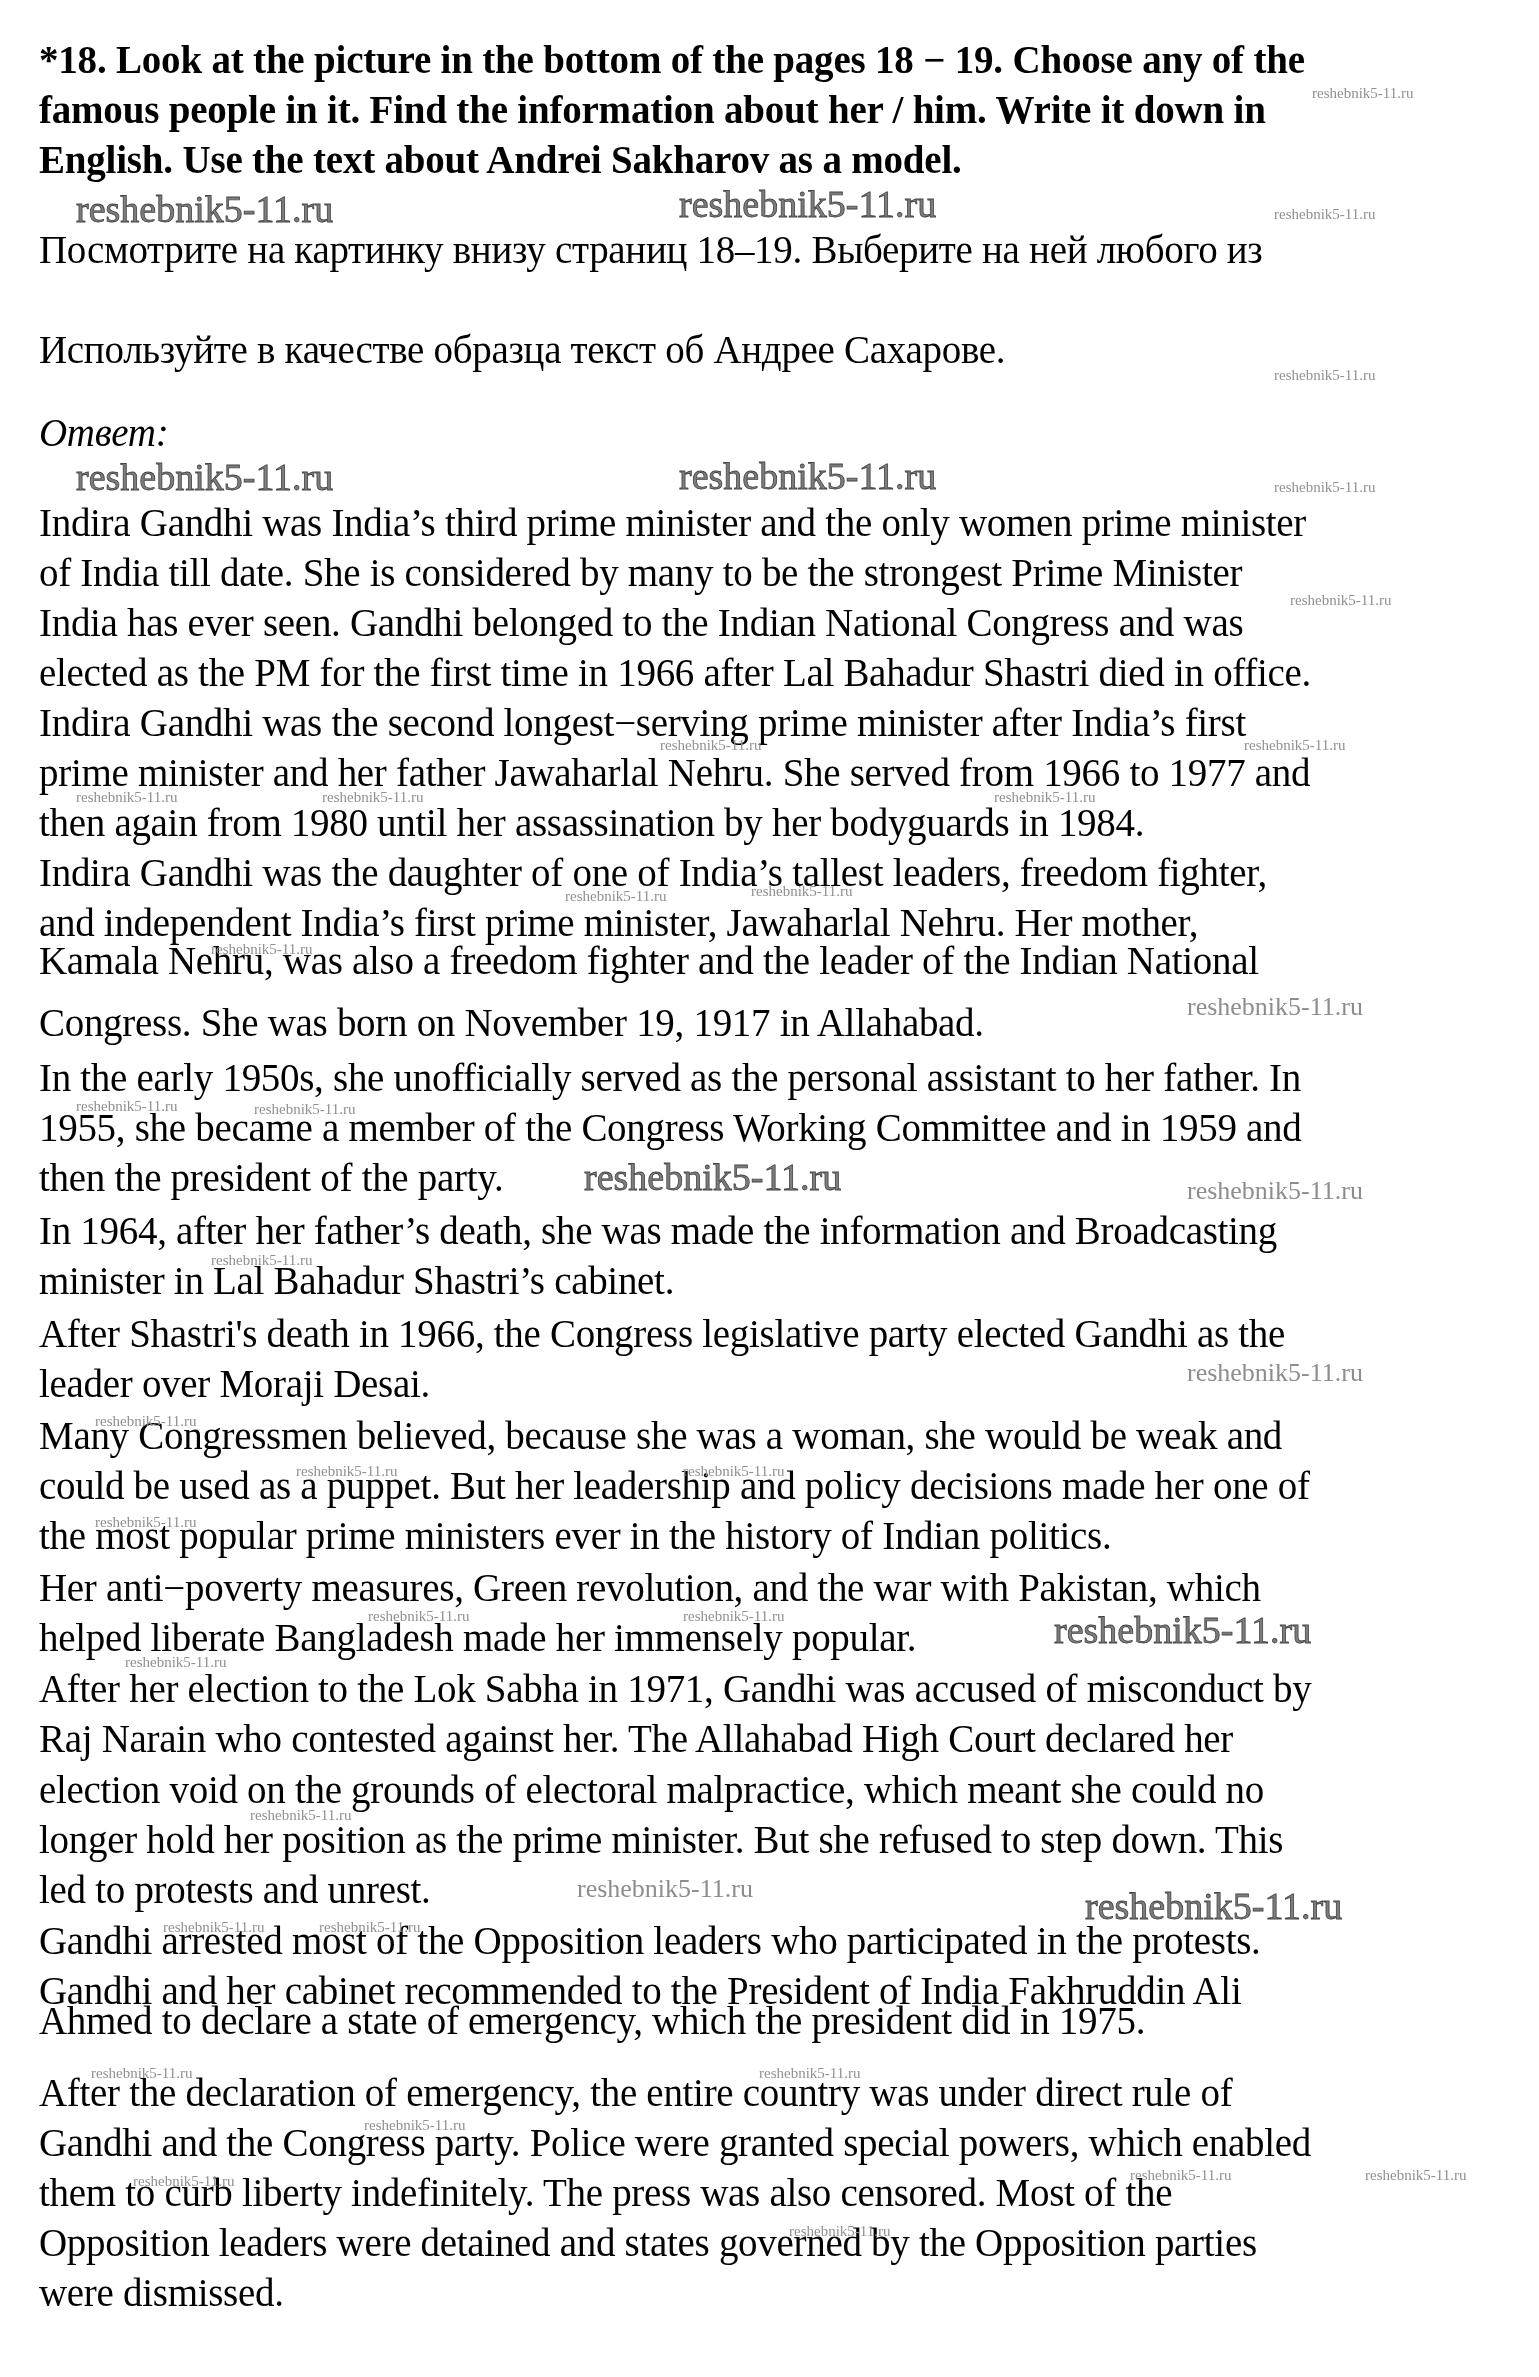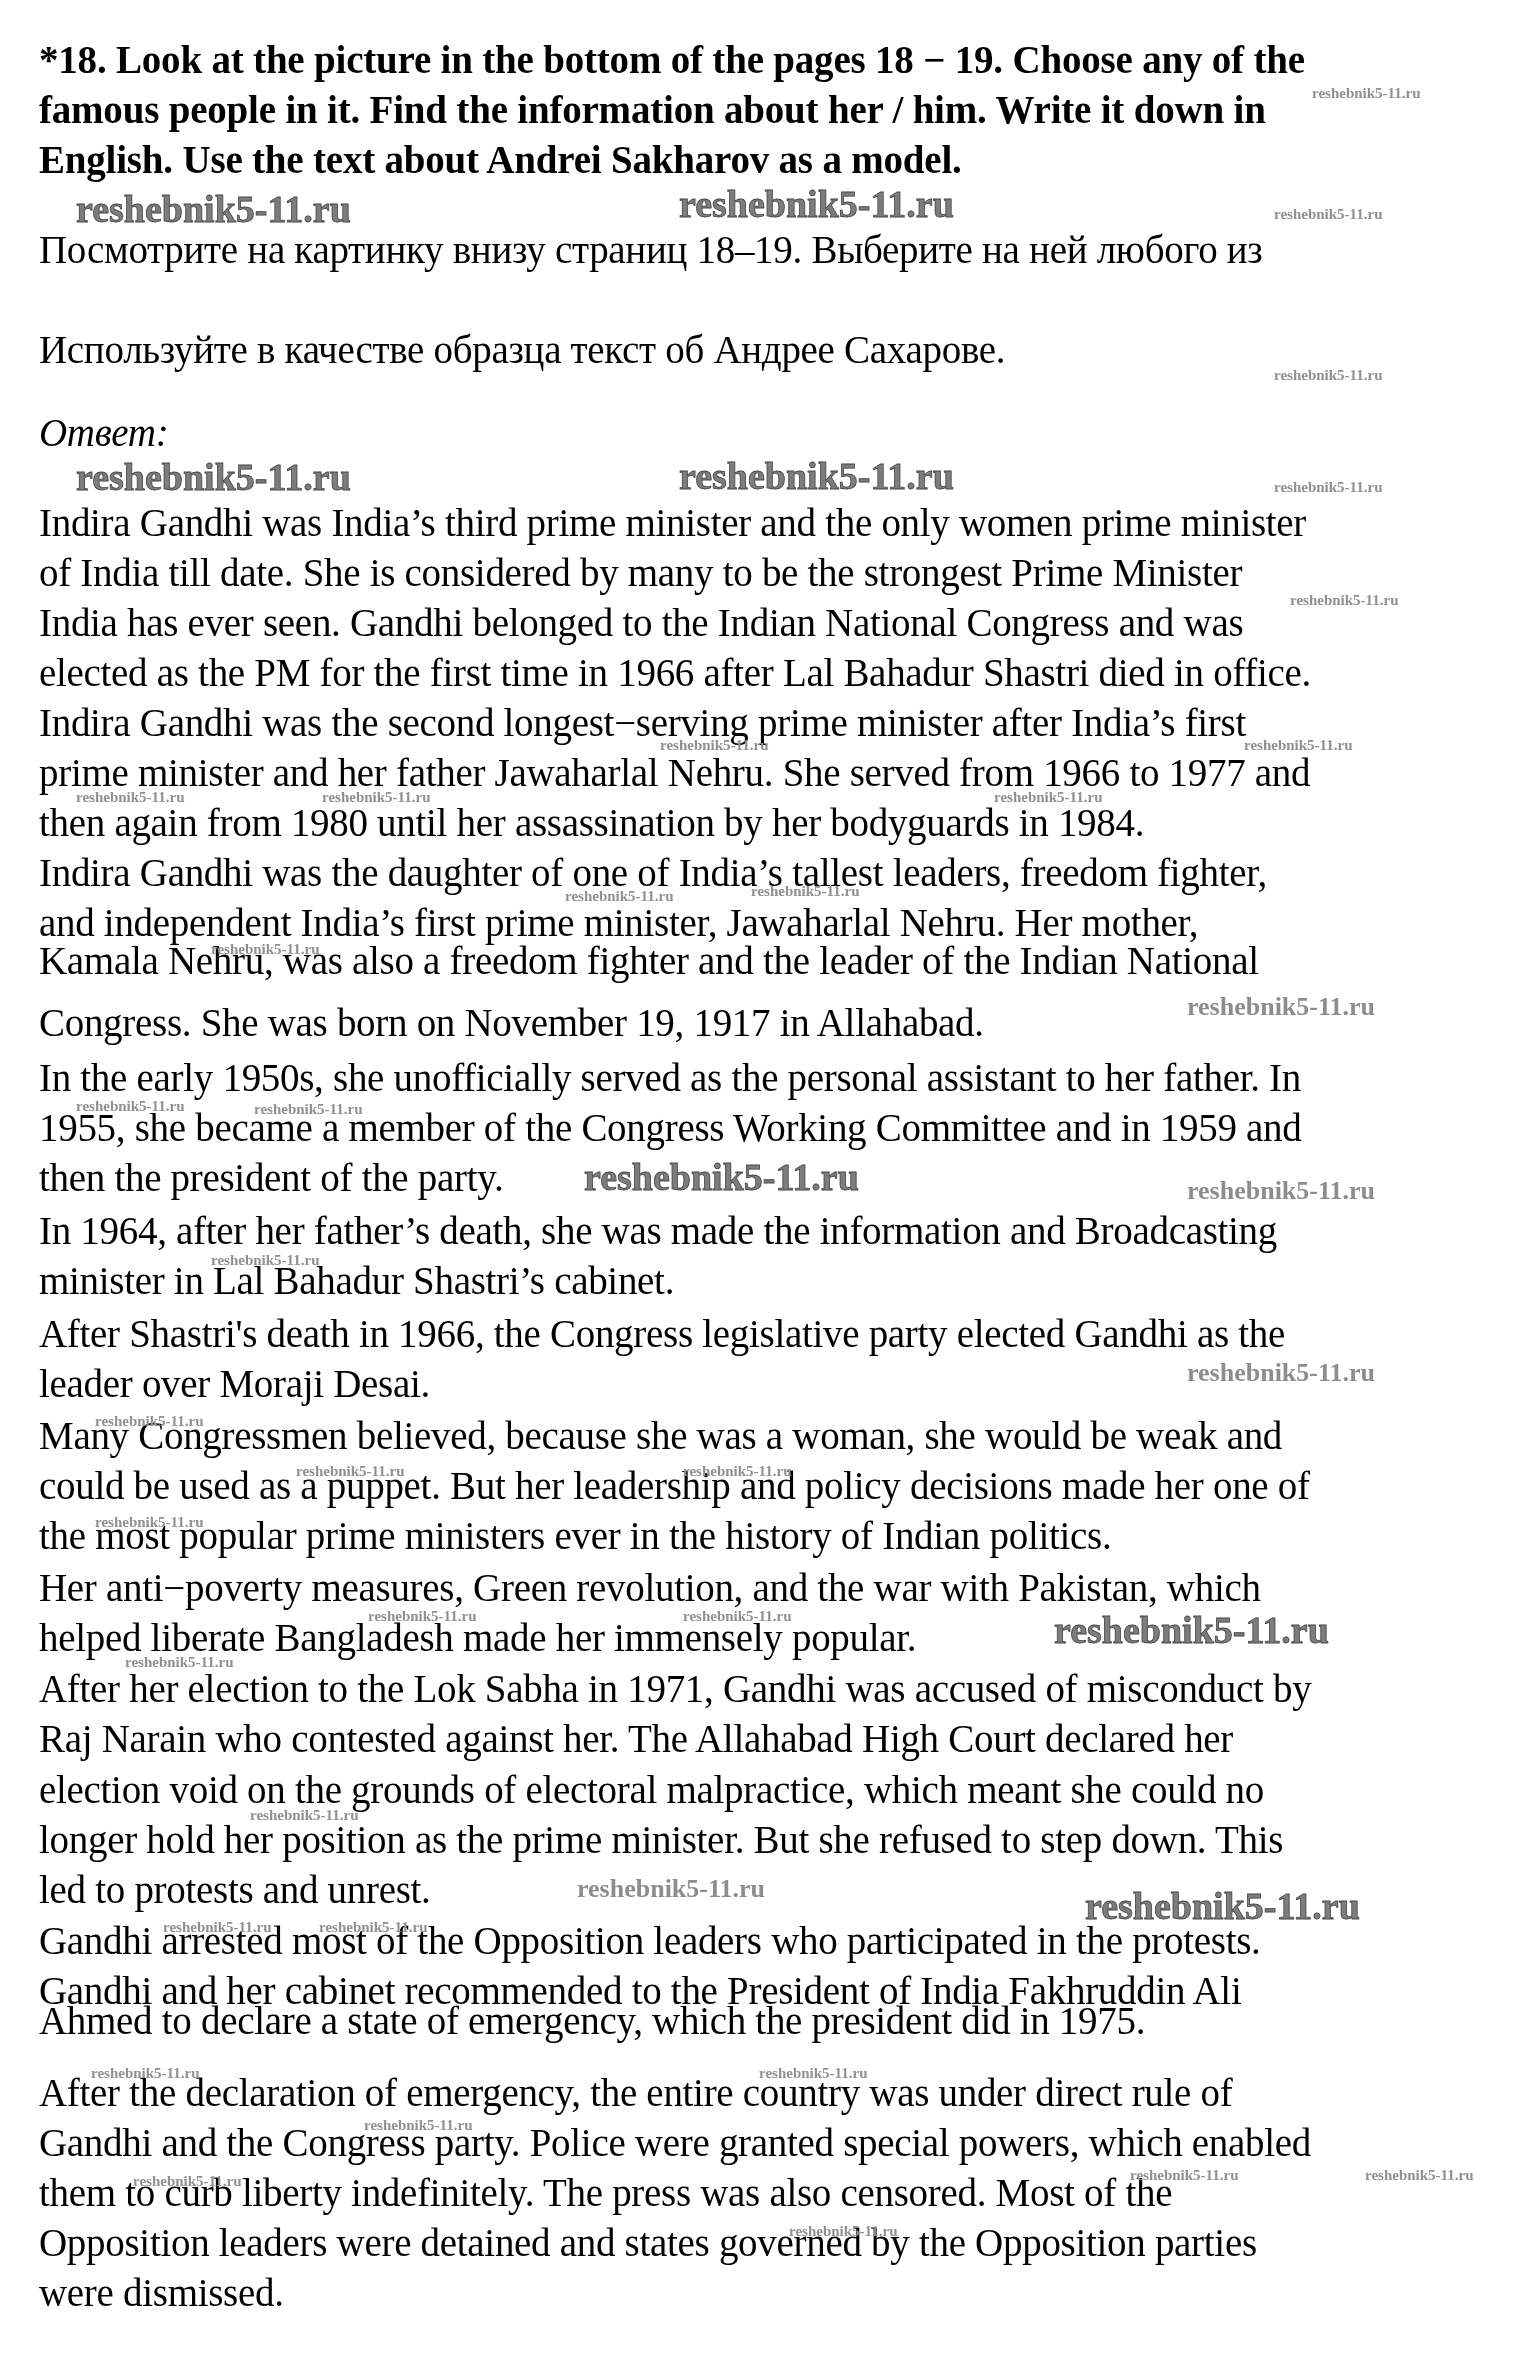--- a/index.html
+++ b/index.html
@@ -9,21 +9,21 @@
     position: absolute; left: 39px;
     font-family: "Liberation Serif", "DejaVu Serif", serif;
     font-size: 39px; line-height: 50px; color: #000;
     white-space: nowrap; letter-spacing: -0.3px;
   }
   .task { font-weight: bold; font-size: 39px; letter-spacing: -0.2px; }
   .answer-label { font-style: italic; }
   .wm {
     position: absolute;
     font-family: "Liberation Serif", "DejaVu Serif", serif;
-    font-weight: bold; color: #8a8a8a; white-space: nowrap;
+    font-weight: normal; color: #8a8a8a; white-space: nowrap;
     letter-spacing: 0px;
   }
   .wm.big { font-size: 38px; color: #7d7d7d; -webkit-text-stroke: 0.8px #444; }
   .wm.mid { font-size: 26px; color: #8d8d8d; }
   .wm.small { font-size: 15px; color: #909090; }
 </style>
 </head>
 <body>
 
 <div class="page">

